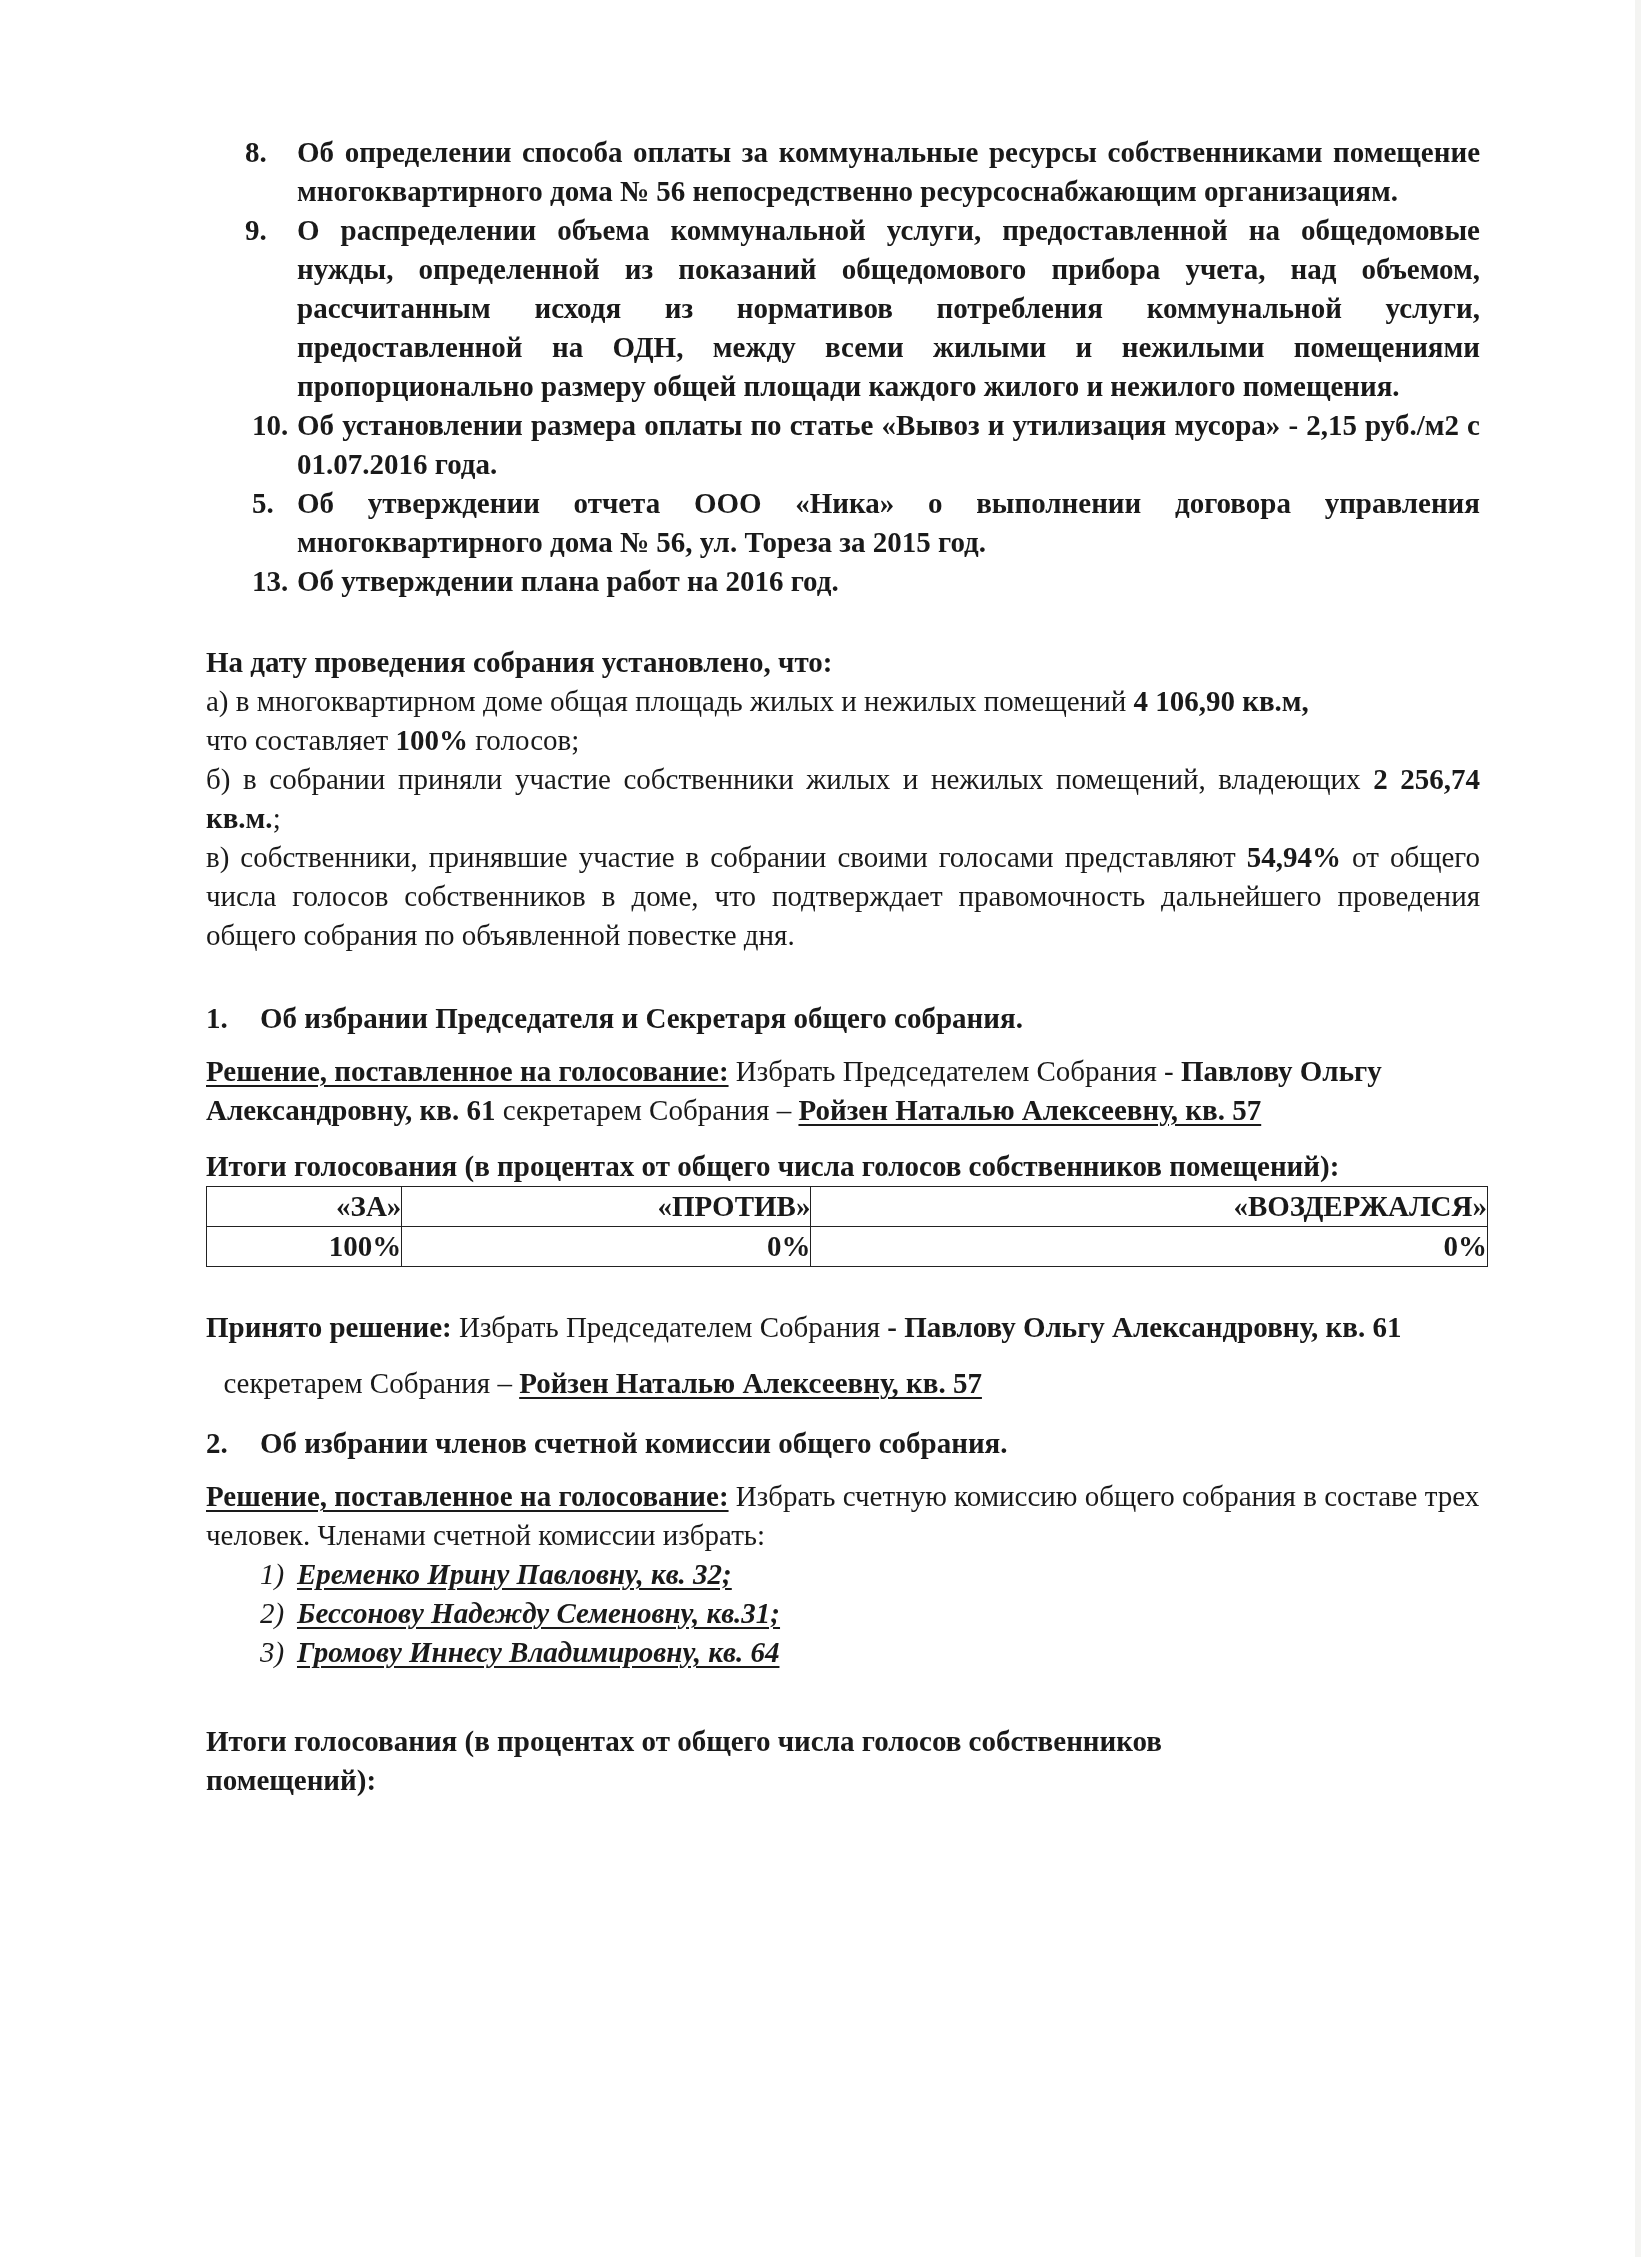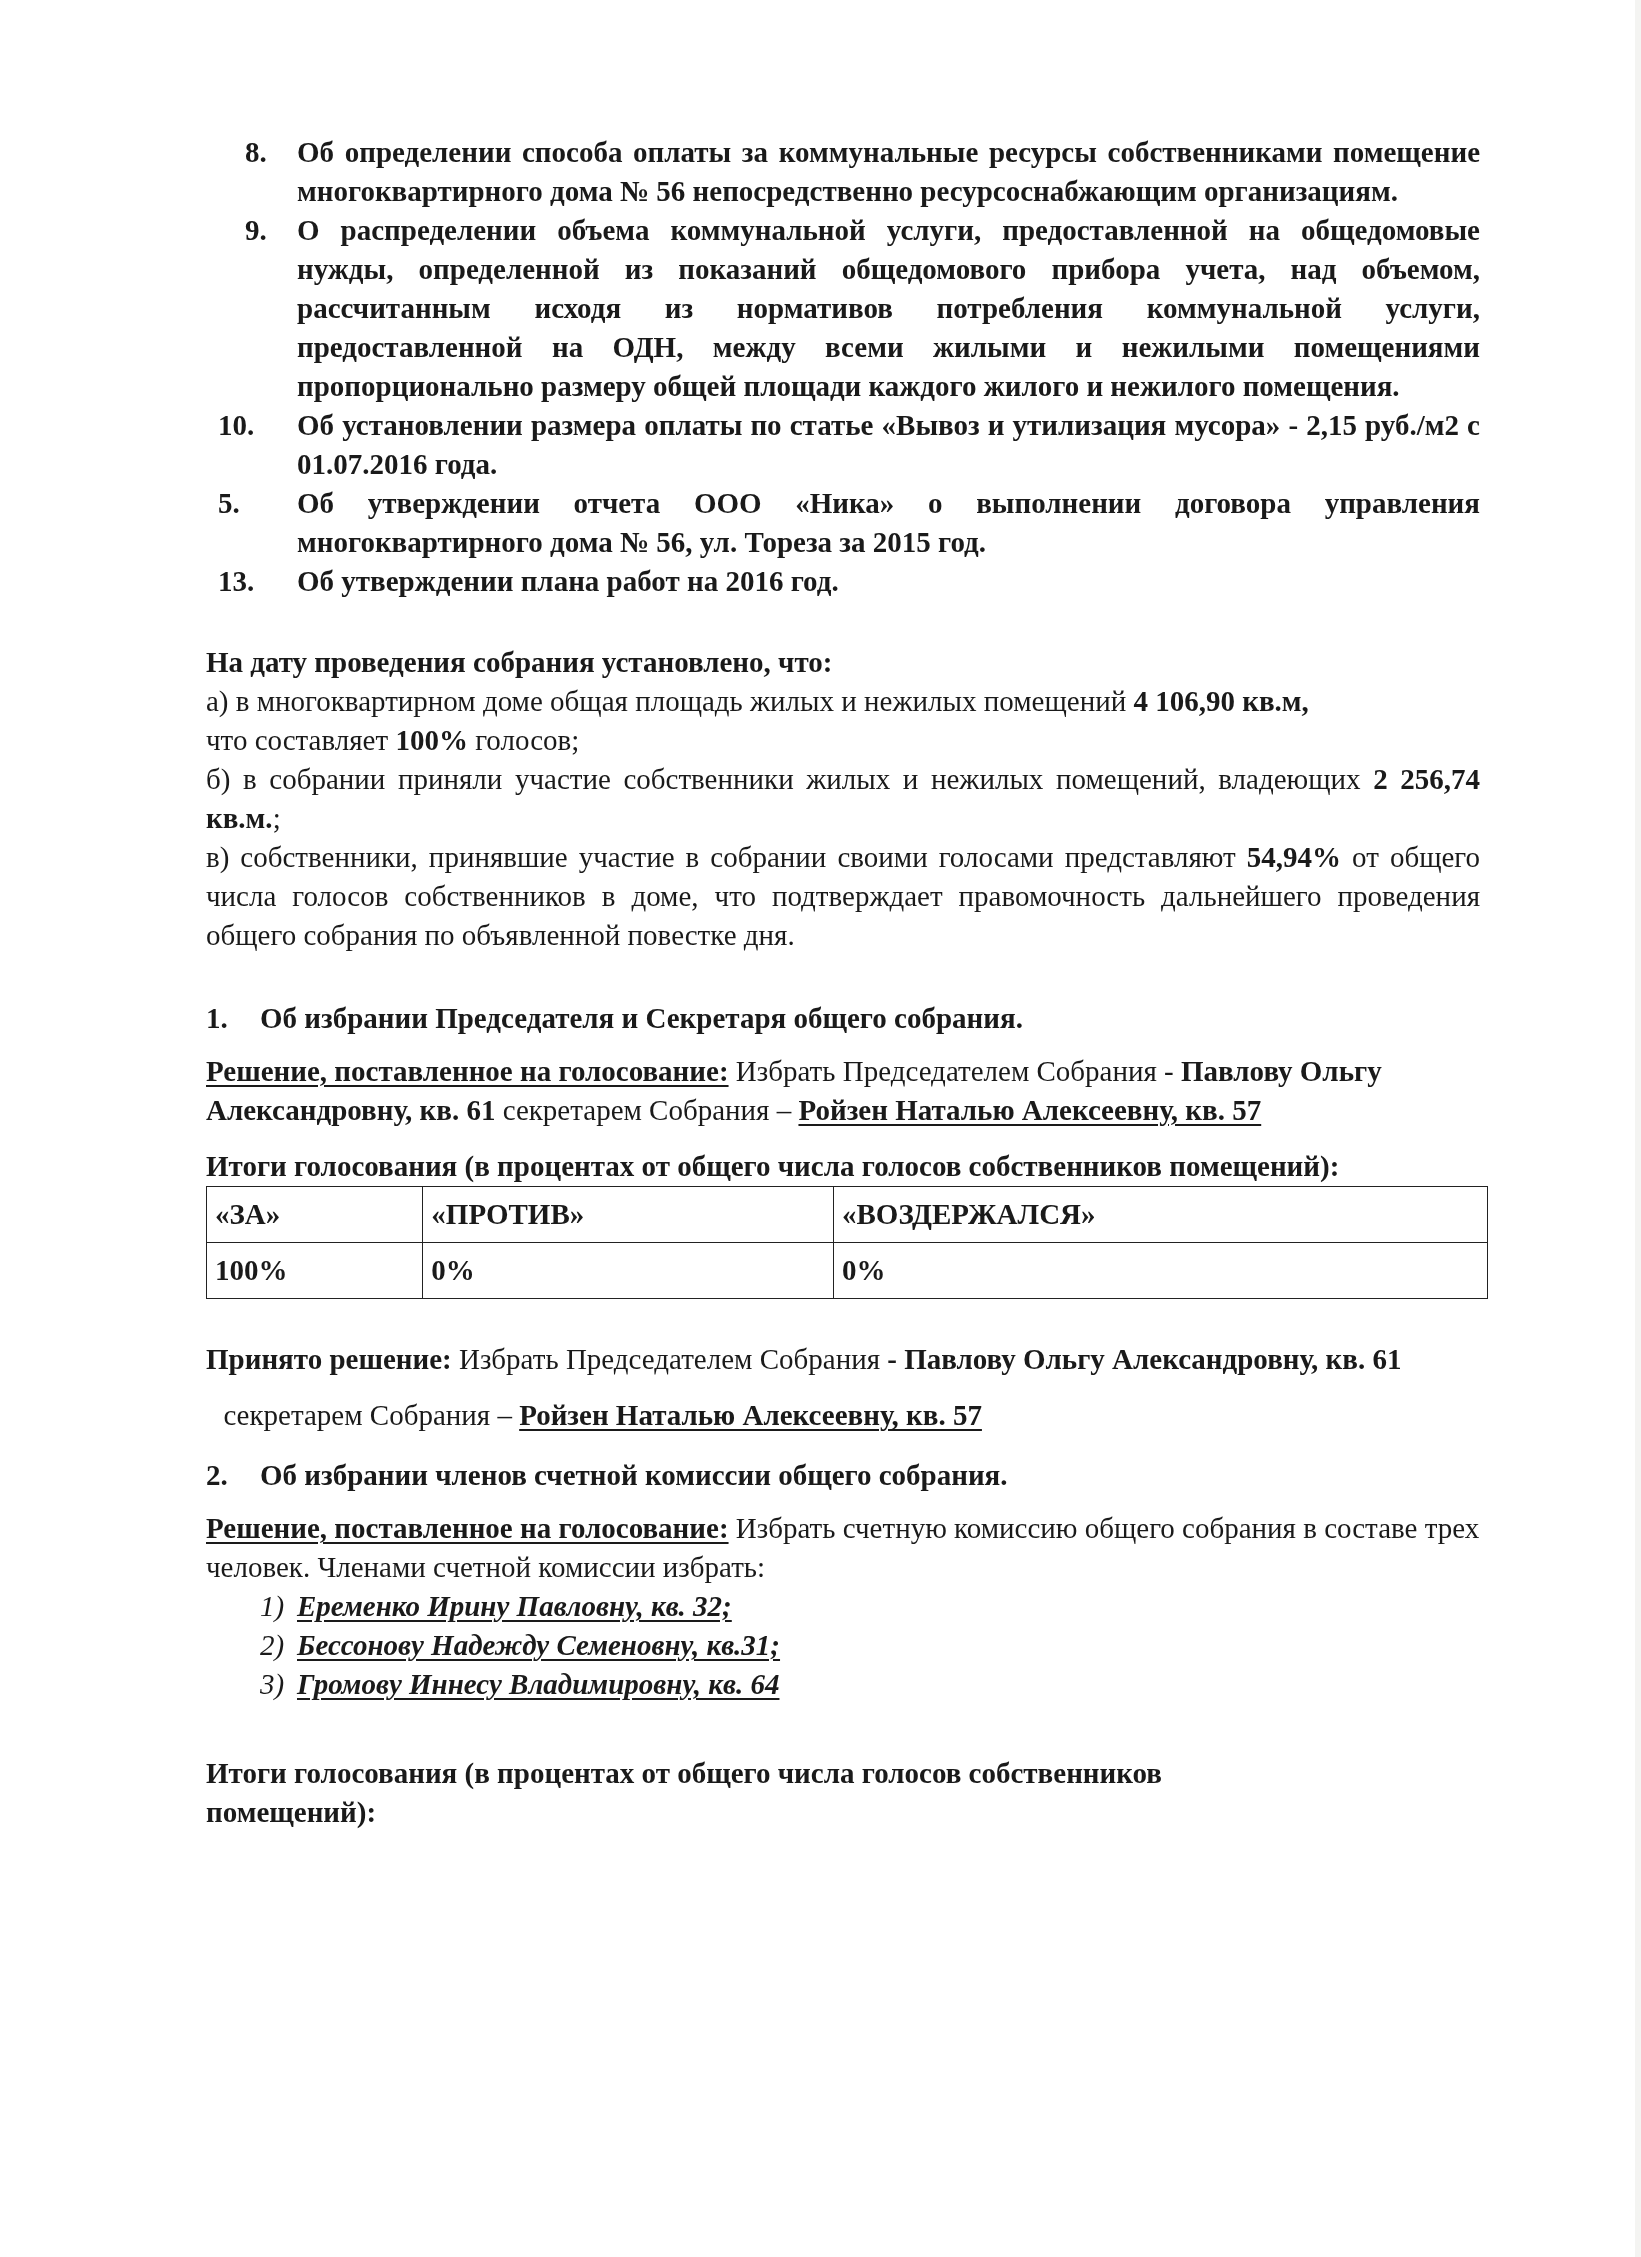--- a/index.html
+++ b/index.html
@@ -8,29 +8,29 @@
     font-family: "Liberation Serif", "DejaVu Serif", serif; color: #1a1a1a;
   }
   .page { position: absolute; left: 0; top: 0; width: 1641px; height: 2257px; }
   .content { position: absolute; left: 206px; top: 133px; width: 1274px; font-size: 29px; line-height: 39px; }
   .b { font-weight: bold; }
   .u { text-decoration: underline; text-decoration-thickness: 1.9px; text-underline-offset: 3.9px; }
   .i { font-style: italic; }
   ol.agenda { margin: 0; padding: 0; list-style: none; font-weight: bold; }
   ol.agenda li { position: relative; padding-left: 91px; text-align: justify; text-align-last: left; }
   ol.agenda li .num { position: absolute; left: 39px; width: 48px; text-align: left; }
-  ol.agenda li.two .num { left: 12px; }
+  ol.agenda li.two .num { left: 46px; }
   .facts { margin-top: 42px; }
   .facts p { margin: 0; text-align: justify; }
   .section-title { margin-top: 50px; text-align: center; font-weight: bold; font-size: 30px; padding-left: 19.3px; }
   .q-title { margin-top: 44px; font-weight: bold; }
   .q-title .qn { display: inline-block; width: 54px; }
   .para { margin: 13.5px 0 0 0; }
   table.votes { width: 1282px; border-collapse: collapse; margin-top: 0; font-weight: bold; font-size: 29px; }
-  table.votes td { border: 1.9px solid #222; text-align: left; height: 39px; padding: 8px; }
+  table.votes td { border: 1.9px solid #222; text-align: right; height: 39px; padding: 0; }
   .names { margin: 0; padding-left: 54px; list-style: none; }
   .names li { font-style: italic; font-weight: bold; }
   .names li .n { display: inline-block; width: 37px; font-weight: normal; }
   .edge { position: absolute; right: 0; top: 0; width: 5.8px; height: 2257px; background: #f4f4f2; }
 </style>
 </head>
 <body>
 
 <div class="page">
   <div class="edge"></div>

